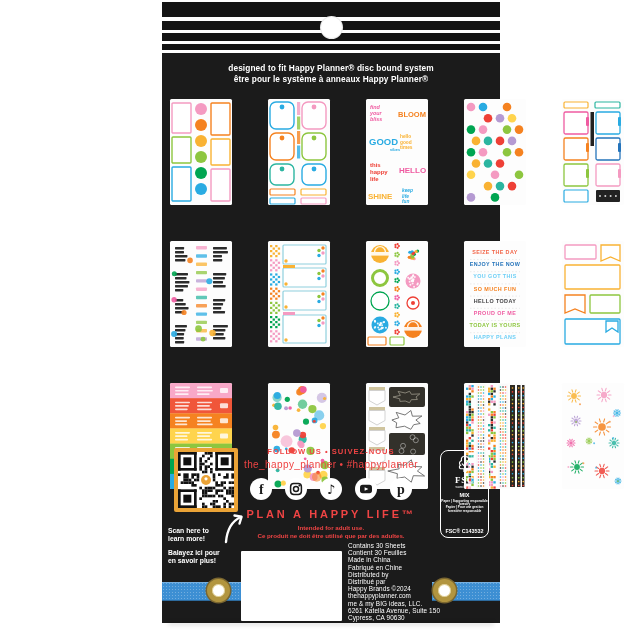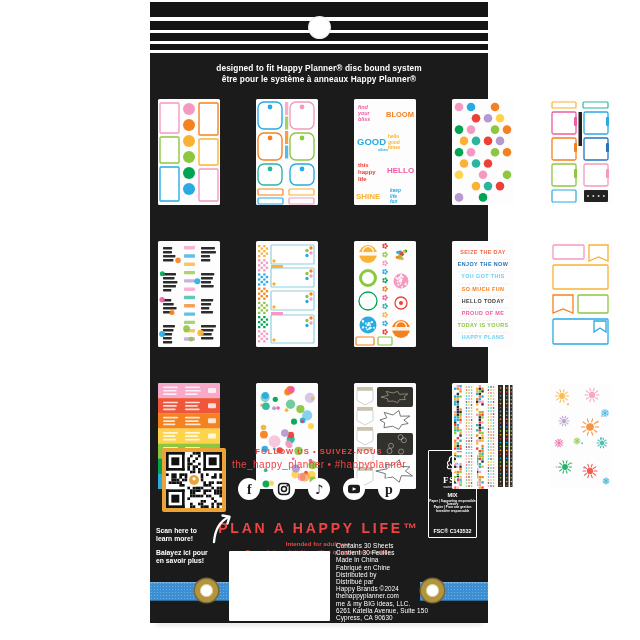--- a/index.html
+++ b/index.html
@@ -1,39 +1,39 @@
 <!DOCTYPE html>
 <html><head>
 <meta charset="utf-8">
 <style>
   html,body{margin:0;padding:0}
   body{width:640px;height:640px;background:#ffffff;position:relative;overflow:hidden;
        font-family:"Liberation Sans",sans-serif;}
-  .package{position:absolute;left:150px;top:0;width:338px;height:486px;}
+  .package{position:absolute;left:162px;top:0;width:338px;height:486px;}
   .stripebar{position:absolute;left:0;width:338px;background:#141414;}
   .hole{position:absolute;left:158.5px;top:16.5px;width:21px;height:21px;border-radius:50%;
         background:#fff;box-shadow:0 0 0 1px #ececec;z-index:5;}
   .pkg-body{position:absolute;left:0;top:53px;width:338px;height:570px;background:#1b1b1b;}
   .pkg-shadow{position:absolute;left:6px;top:622px;width:326px;height:3px;background:rgba(0,0,0,.14);filter:blur(2px);}
   .header{position:absolute;left:0;top:63px;width:338px;text-align:center;color:#fff;
           font-size:8.3px;font-weight:700;line-height:11px;letter-spacing:.1px;}
   .grid{position:absolute;left:8px;top:99px;display:grid;grid-template-columns:repeat(5,62px);
         grid-template-rows:repeat(3,106px);column-gap:3.6px;row-gap:7.5px;gap:36px;}
   .sheet{width:62px;height:106px;background:#fdfdfd;border-radius:1.5px;overflow:hidden;}
   .sheet svg{display:block}
   .qr{position:absolute;left:12px;top:448px;width:56px;height:56px;background:#fff;
       border:4px solid #eaa337;border-radius:2px;}
   .fc{position:absolute;left:66px;top:447px;width:206px;text-align:center;color:#ef4444;}
   .f1{font-size:7.6px;font-weight:700;letter-spacing:1px;}
   .f2{font-size:10px;font-weight:400;letter-spacing:.4px;margin-top:3px;}
   .socials{display:flex;justify-content:center;gap:13px;margin-top:8px;height:22px;}
-  .tagline{margin-top:20px;font-size:14px;font-weight:700;letter-spacing:2.8px;}
+  .tagline{margin-top:8px;font-size:11px;font-weight:700;letter-spacing:2.8px;}
   .adult{margin-top:4px;font-size:6.2px;font-weight:600;line-height:7.6px;}
   .fsc{position:absolute;left:278px;top:450px;width:49px;height:88px;border:1px solid #fff;
-       border-radius:1px;box-sizing:border-box;color:#fff;text-align:center;}
+       border-radius:8px;box-sizing:border-box;color:#fff;text-align:center;}
   .fsc-tree{position:absolute;left:13px;top:3px;}
   .fsc-name{position:absolute;left:0;top:24px;width:100%;font-family:"Liberation Serif",serif;
             font-size:9px;font-weight:700;letter-spacing:.6px;}
   .fsc-url{position:absolute;left:0;top:34px;width:100%;font-size:6px;transform:scale(.55);transform-origin:center top;}
   .fsc-mix{position:absolute;left:0;top:41px;width:100%;font-size:5.6px;font-weight:700;}
   .fsc-lines{position:absolute;left:-22px;top:48px;width:91px;font-size:6px;line-height:6.6px;font-weight:600;
              transform:scale(.52);transform-origin:center top;}
   .fsc-cert{position:absolute;left:0;top:77px;width:100%;font-size:5.4px;font-weight:700;}
   .scan{position:absolute;left:6px;top:527px;width:60px;color:#fff;font-size:6.8px;font-weight:700;line-height:8.4px;}
   .scan .gap{height:5px;}

